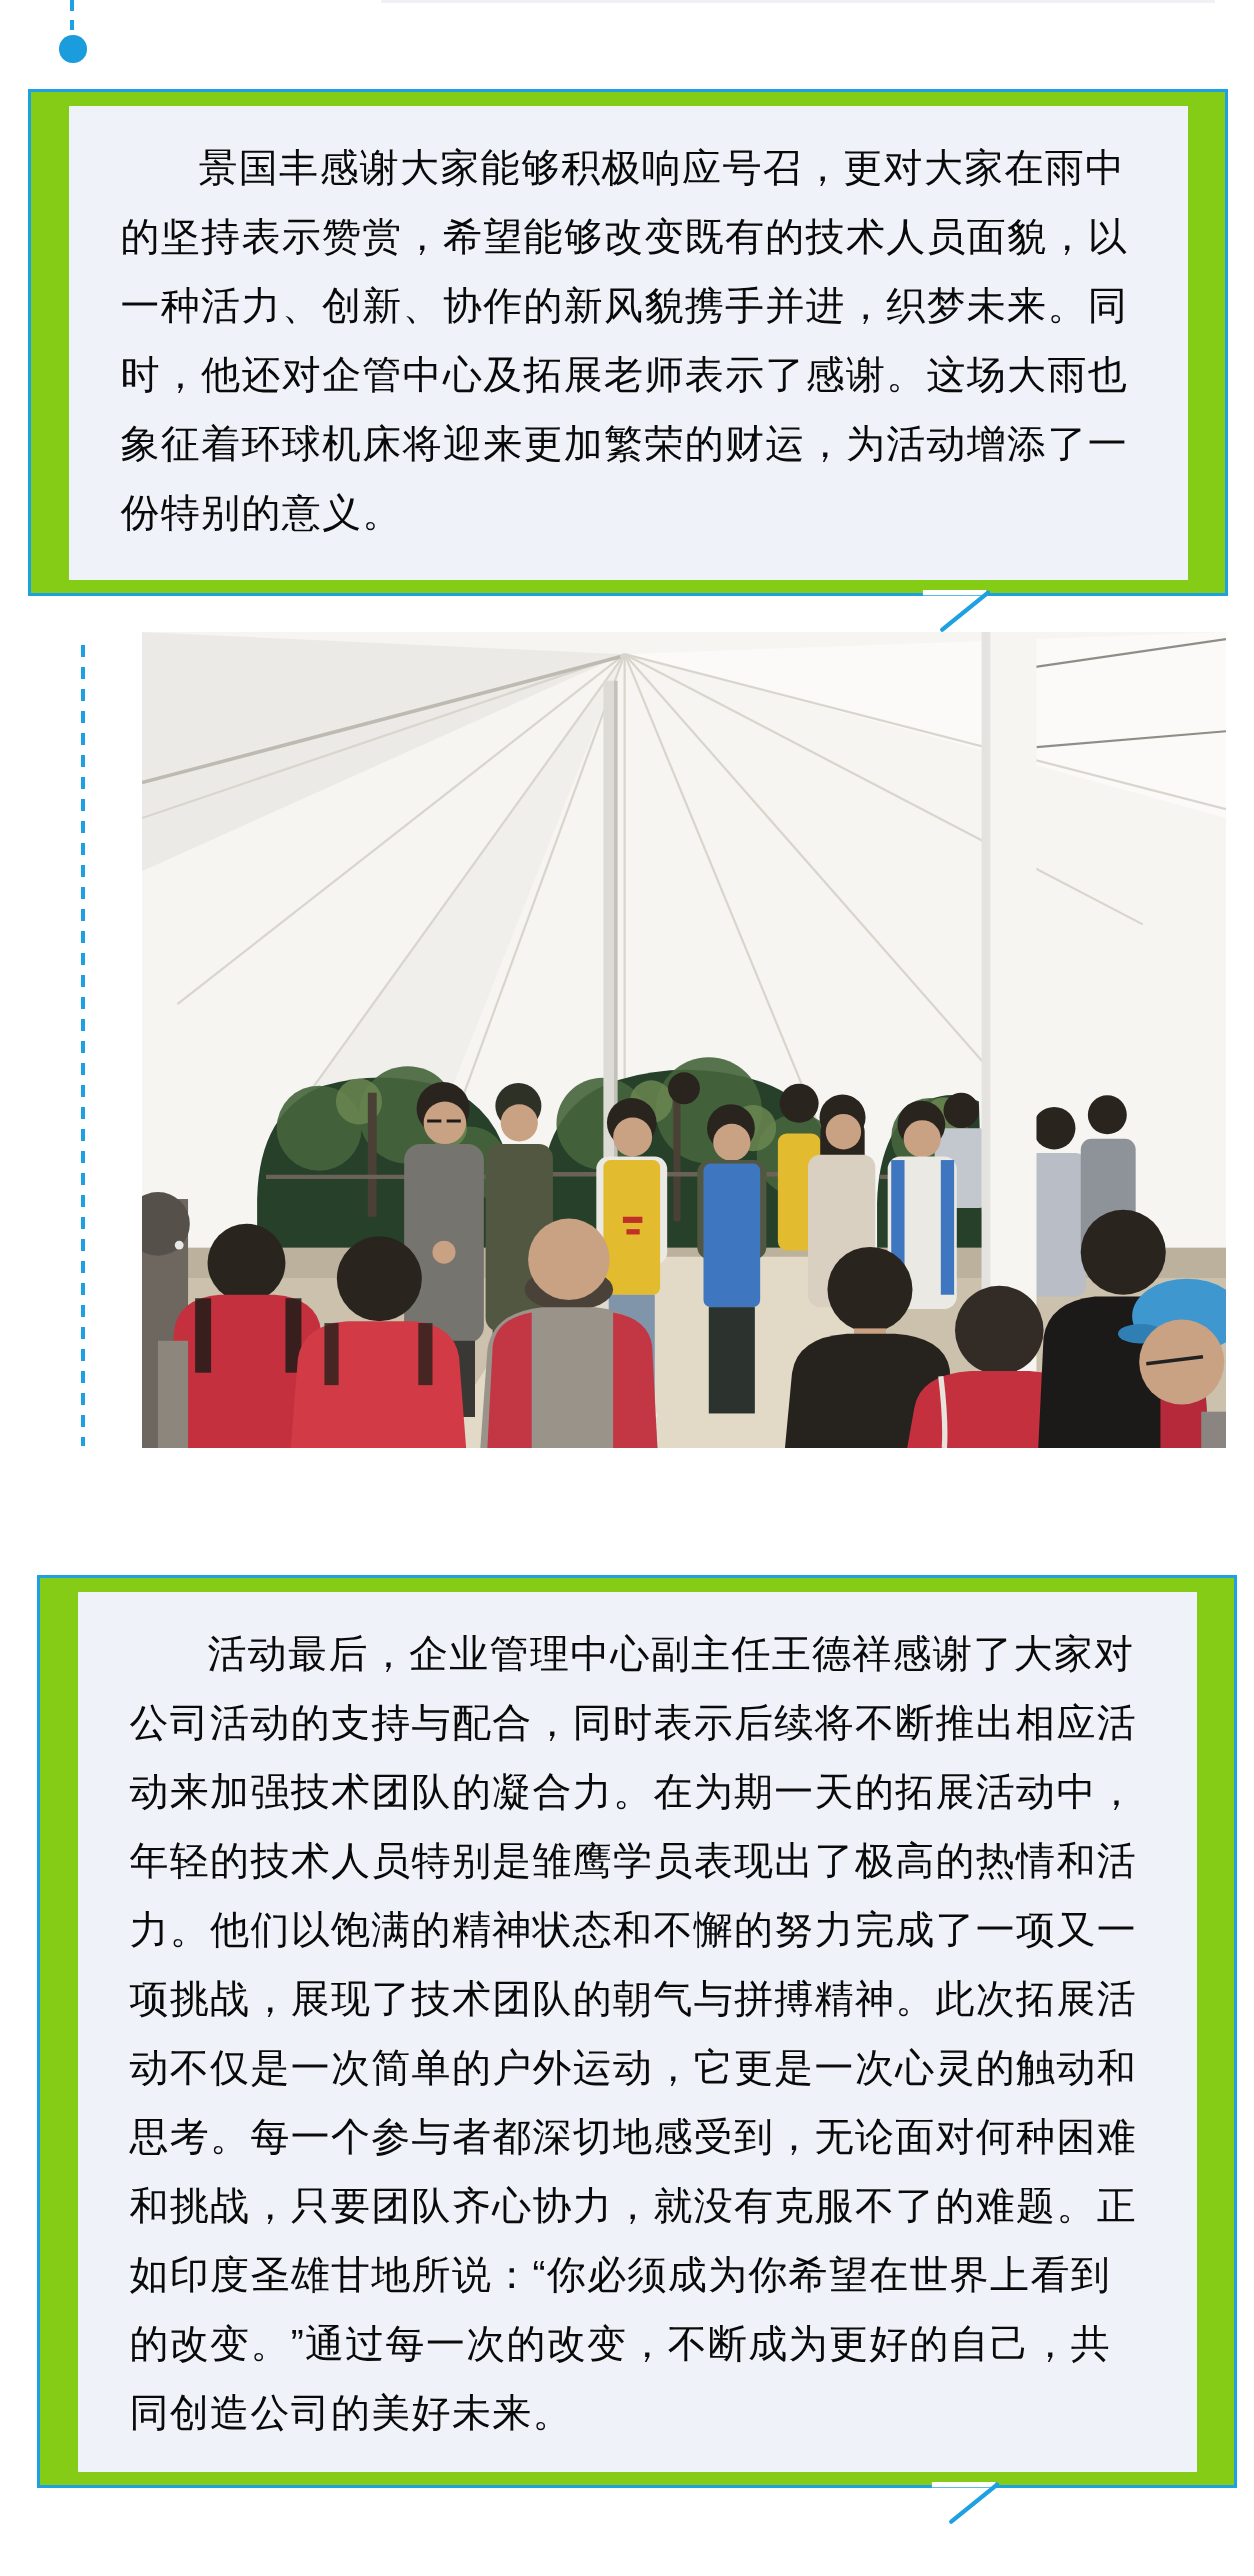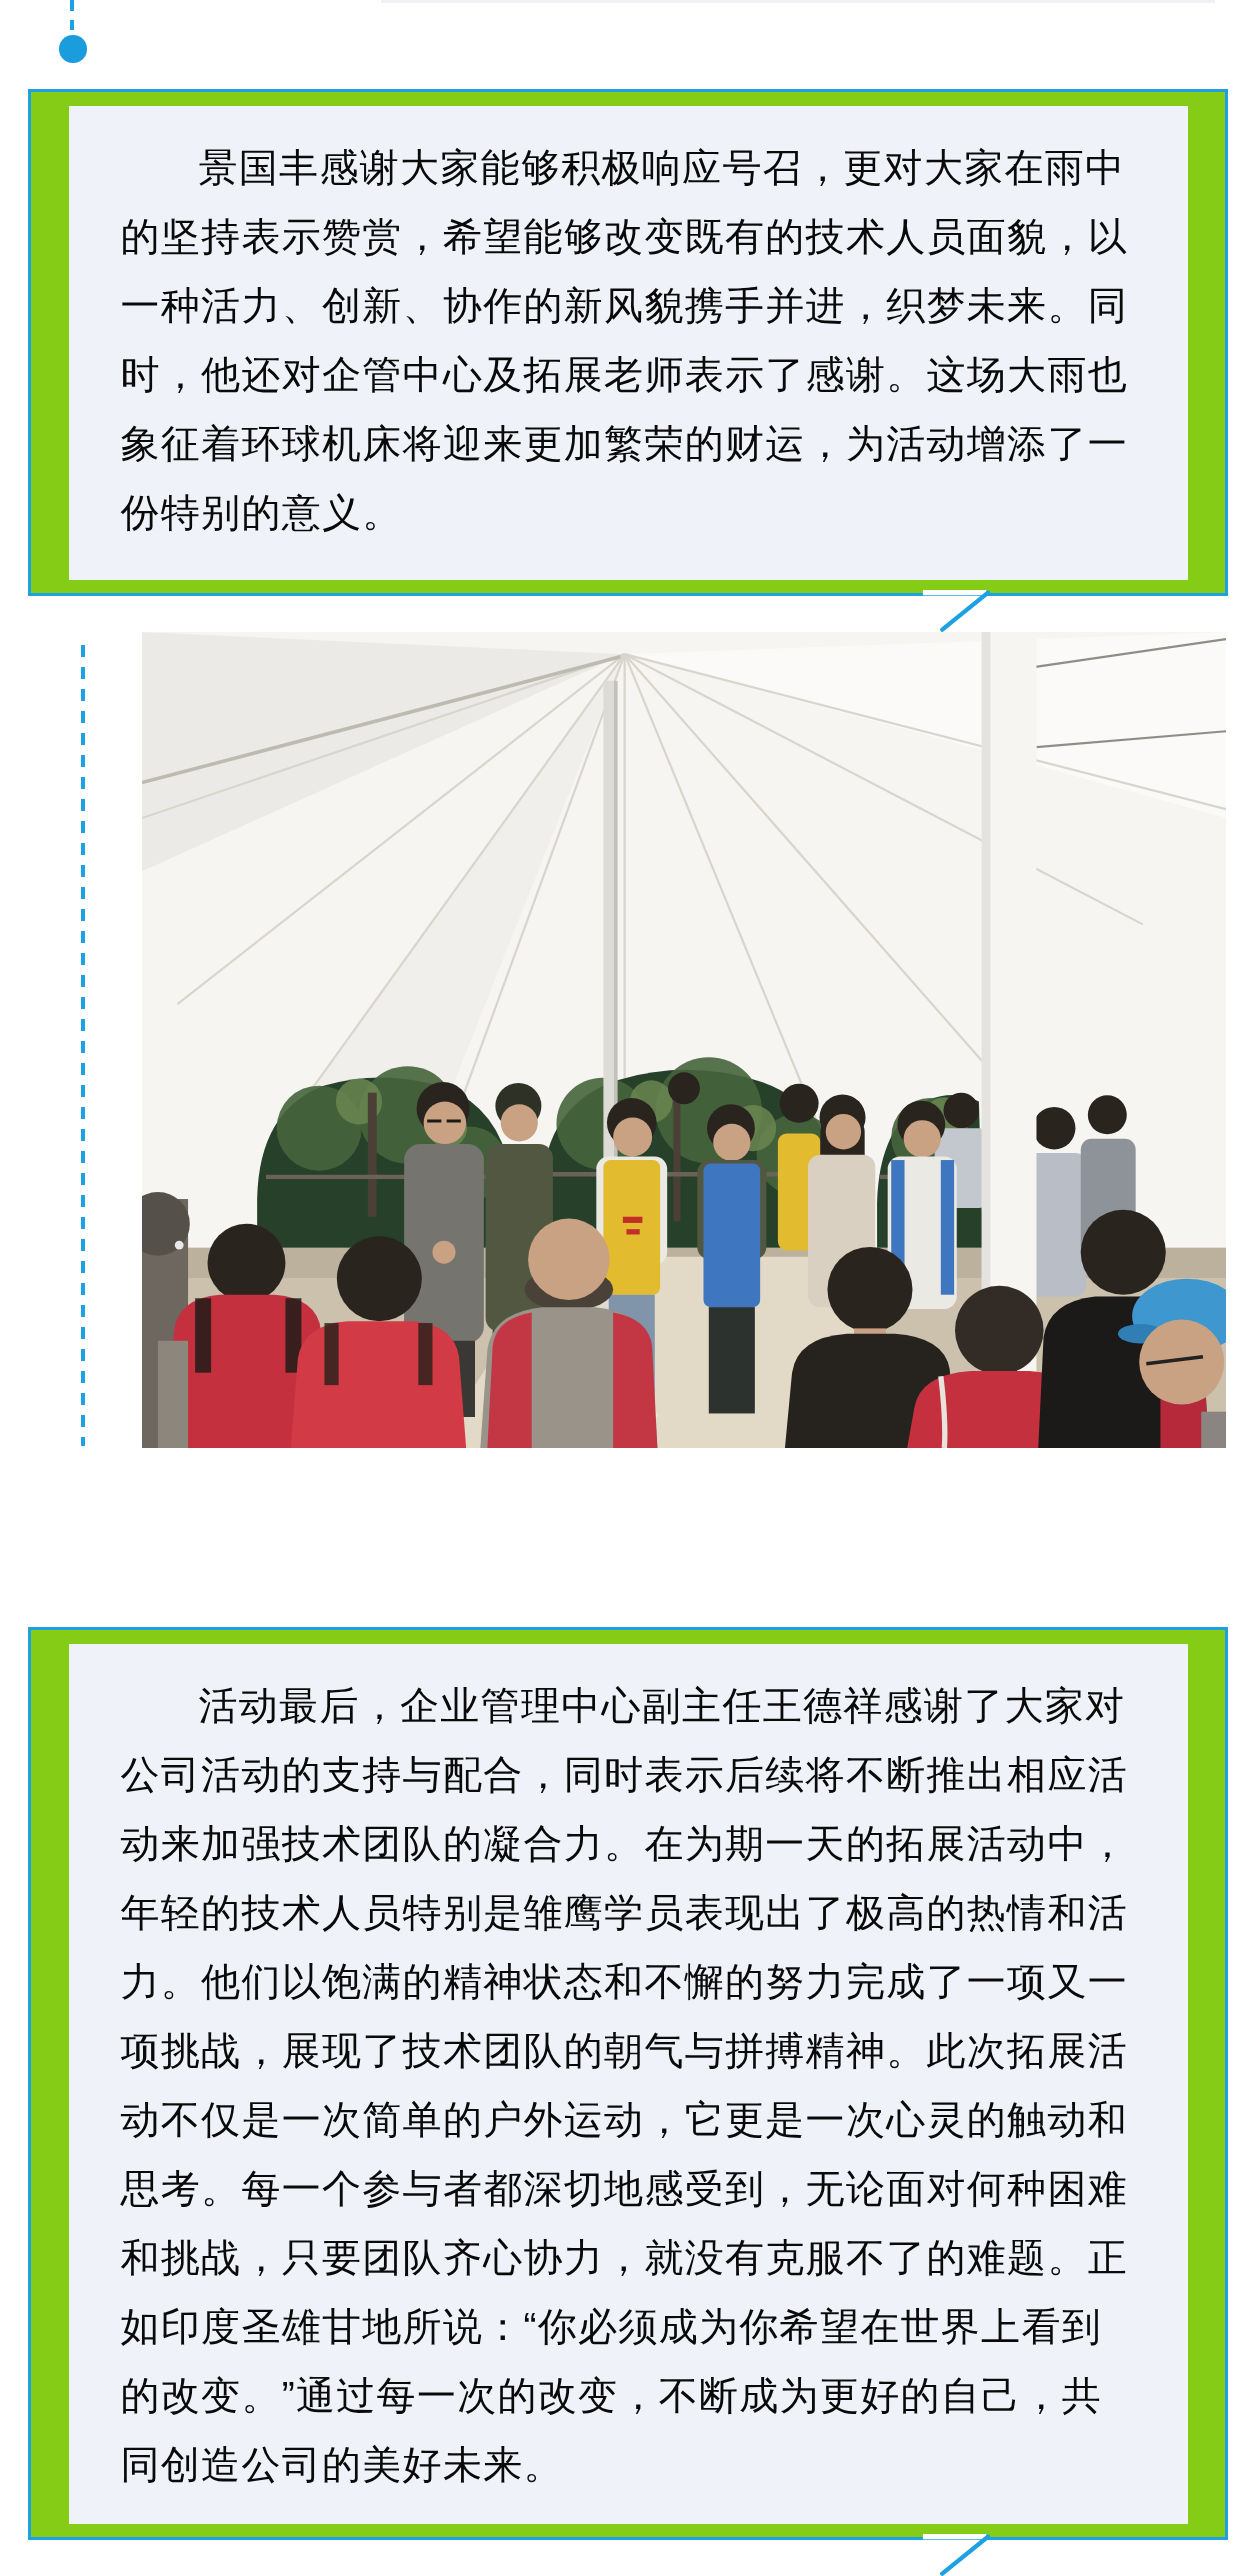--- a/index.html
+++ b/index.html
@@ -16,21 +16,21 @@
     position:absolute;left:70px;top:0;width:4.4px;height:30px;
     background:repeating-linear-gradient(to bottom,#1ea1e2 0 10.6px,transparent 10.6px 20.4px);
   }
   .top-dot{position:absolute;left:59px;top:35px;width:27.5px;height:27.5px;border-radius:50%;background:#1b9cdd;}
   
   .quote-card{
     position:absolute;left:27.5px;width:1200px;
     box-sizing:border-box;border:3.5px solid #1ea1e2;background:#84cc16;
   }
   .quote-card.first{top:89px;height:507px;}
-  .quote-card.second{top:1627px;height:913px;}
+  .quote-card.second{top:1575px;height:913px;margin-left:9px;}
   .panel{
     position:absolute;left:38px;right:37px;top:14px;bottom:13.3px;
     background:#eff3f9;overflow:hidden;
   }
   .panel p{
     width:1015px;margin:0 auto;padding-top:26.6px;
     font-size:39px;line-height:69px;letter-spacing:1.3px;
     color:#0a0a0a;text-indent:2em;text-align:left;
     word-break:break-all;
   }

